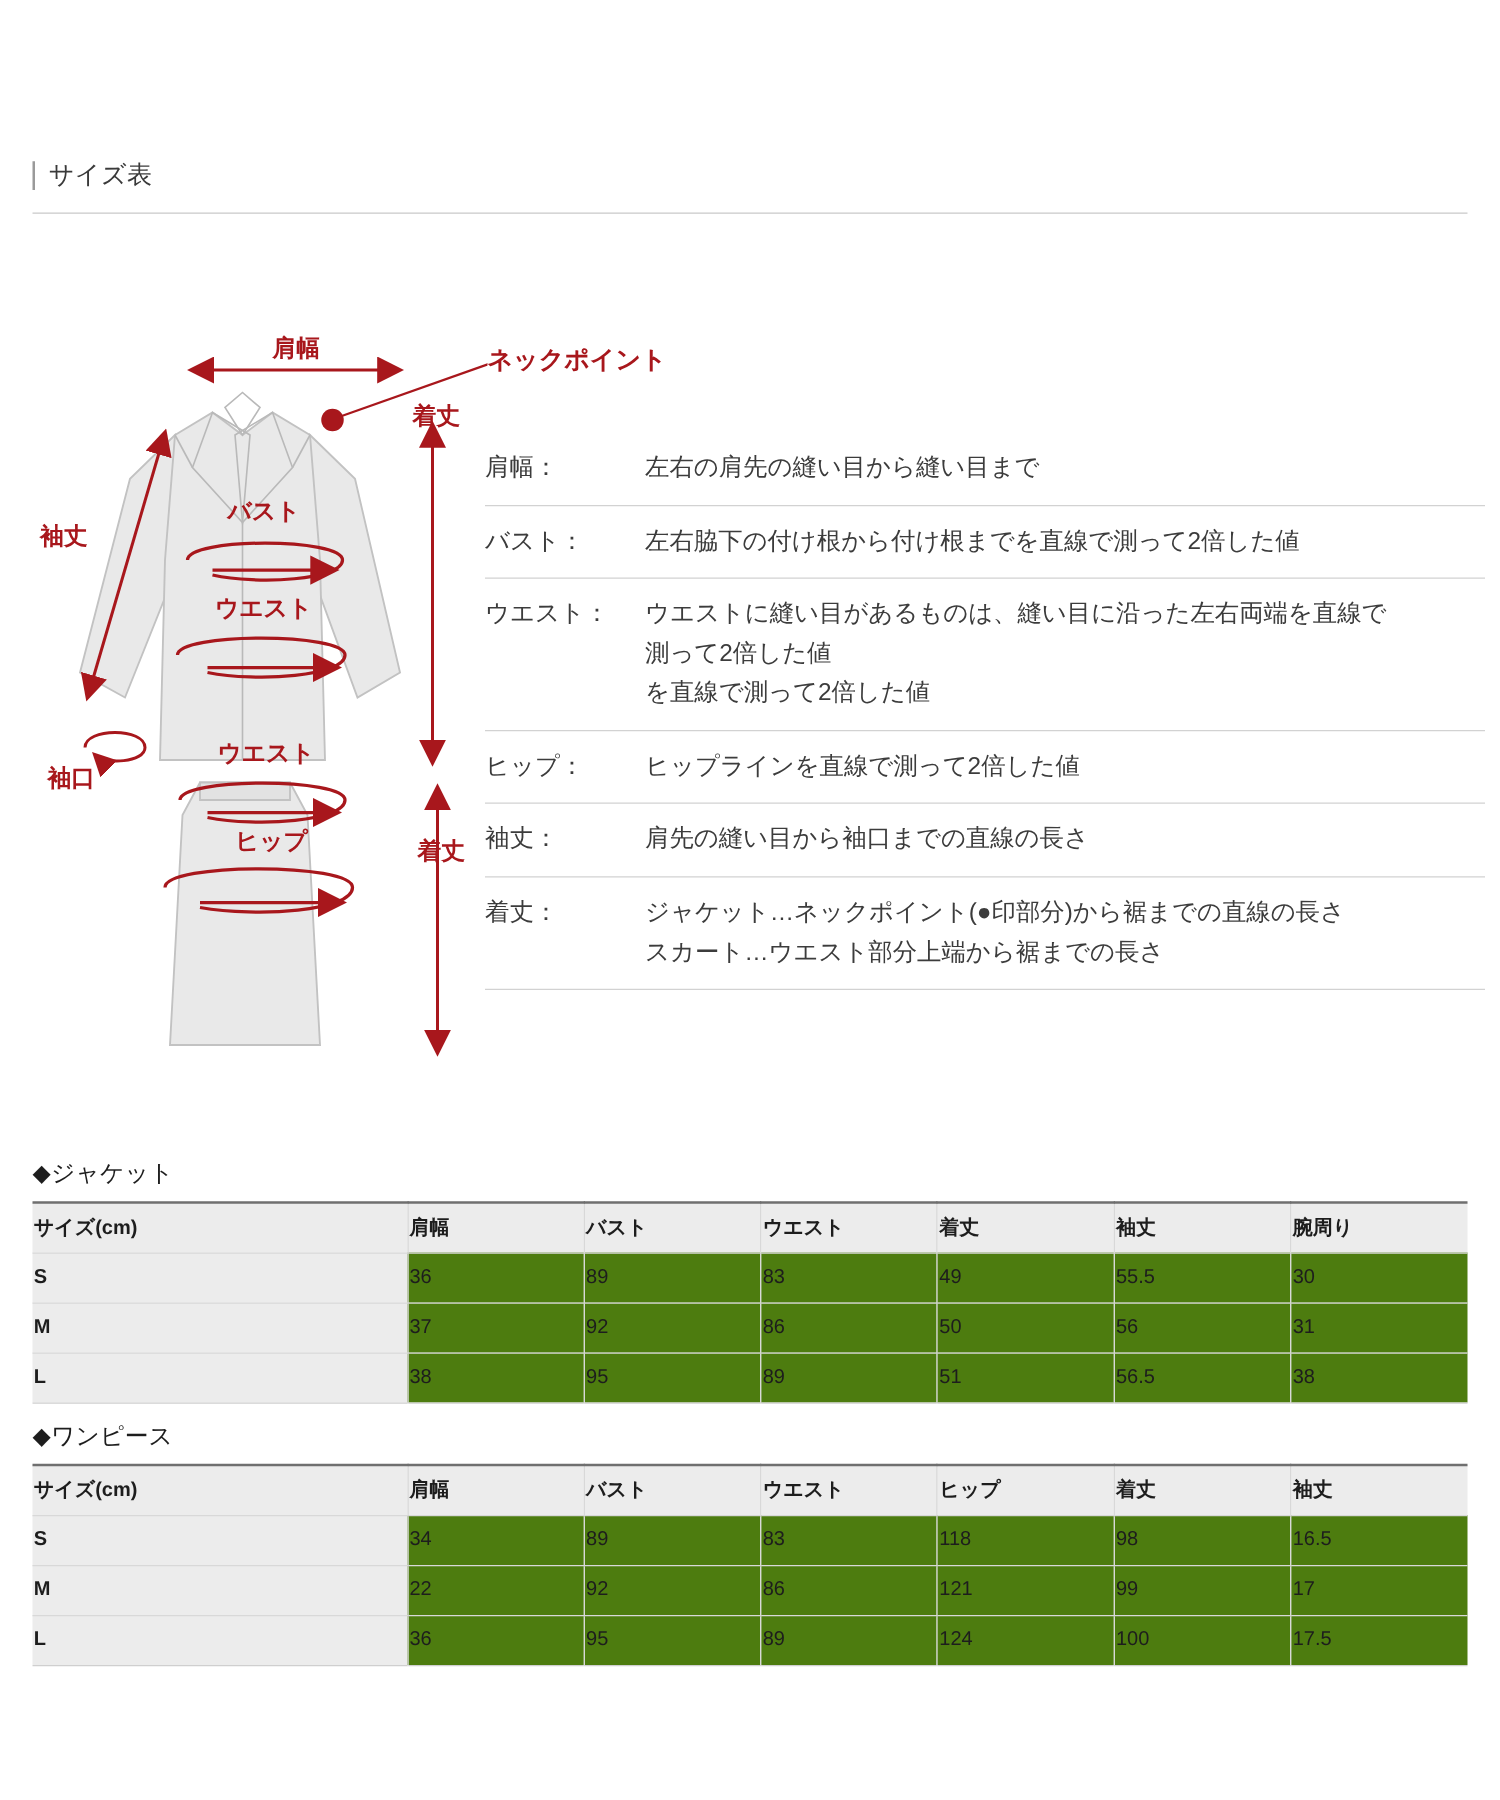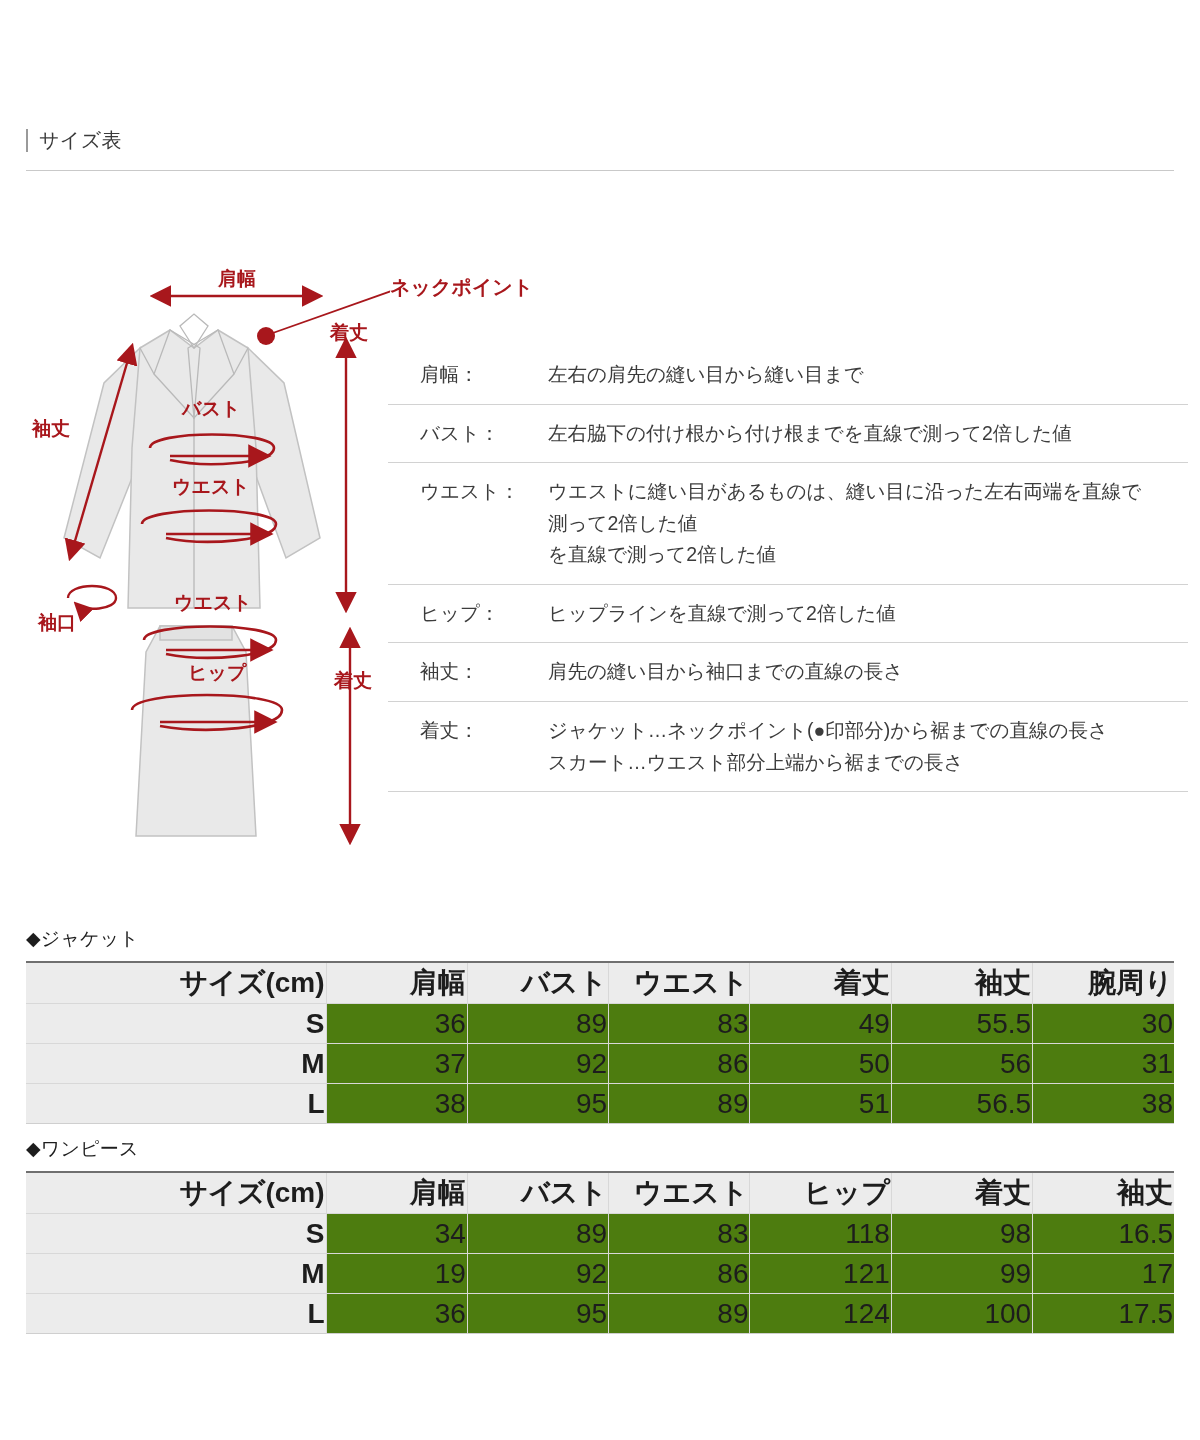--- a/index.html
+++ b/index.html
@@ -75,21 +75,20 @@
     border-bottom: 1px solid #d2d2d2;
     padding: 13px 0 13px 0;
   }
   .def-row:last-child { border-bottom: 1px solid #d2d2d2; }
   .def-term {
     flex: 0 0 128px;
     font-size: 19.5px;
     color: #3c3c3c;
     line-height: 1.62;
     white-space: nowrap;
-    margin-left: 32px;
   }
   .def-desc {
     flex: 1 1 auto;
     font-size: 19.5px;
     color: #3c3c3c;
     line-height: 1.62;
   }
   .def-desc div { white-space: nowrap; }
 
   
@@ -103,23 +102,23 @@
   table.size-table {
     border-collapse: collapse;
     width: 1148px;
     table-layout: fixed;
     border-top: 2px solid #6f6f6f;
     border-bottom: 1px solid #cfcfcf;
   }
   table.size-table th,
   table.size-table td {
     height: 40px;
-    text-align: right;
+    text-align: left;
     vertical-align: middle;
-    font-size: 28px;
+    font-size: 16px;
     color: #1d1d1d;
     border-right: 1px solid #d8d8d8;
     border-bottom: 1px solid #d8d8d8;
     font-weight: normal;
     margin-top: 28px;
   }
   table.size-table tr:last-child td { border-bottom: none; }
   table.size-table th { background: #ececec; font-weight: bold; }
   table.size-table td.rowhead {
     background: #ececec;
@@ -367,21 +366,21 @@
         <td class="rowhead">S</td>
         <td>34</td>
         <td>89</td>
         <td>83</td>
         <td>118</td>
         <td>98</td>
         <td>16.5</td>
       </tr>
       <tr>
         <td class="rowhead">M</td>
-        <td>19</td>
+        <td>22</td>
         <td>92</td>
         <td>86</td>
         <td>121</td>
         <td>99</td>
         <td>17</td>
       </tr>
       <tr>
         <td class="rowhead">L</td>
         <td>36</td>
         <td>95</td>

